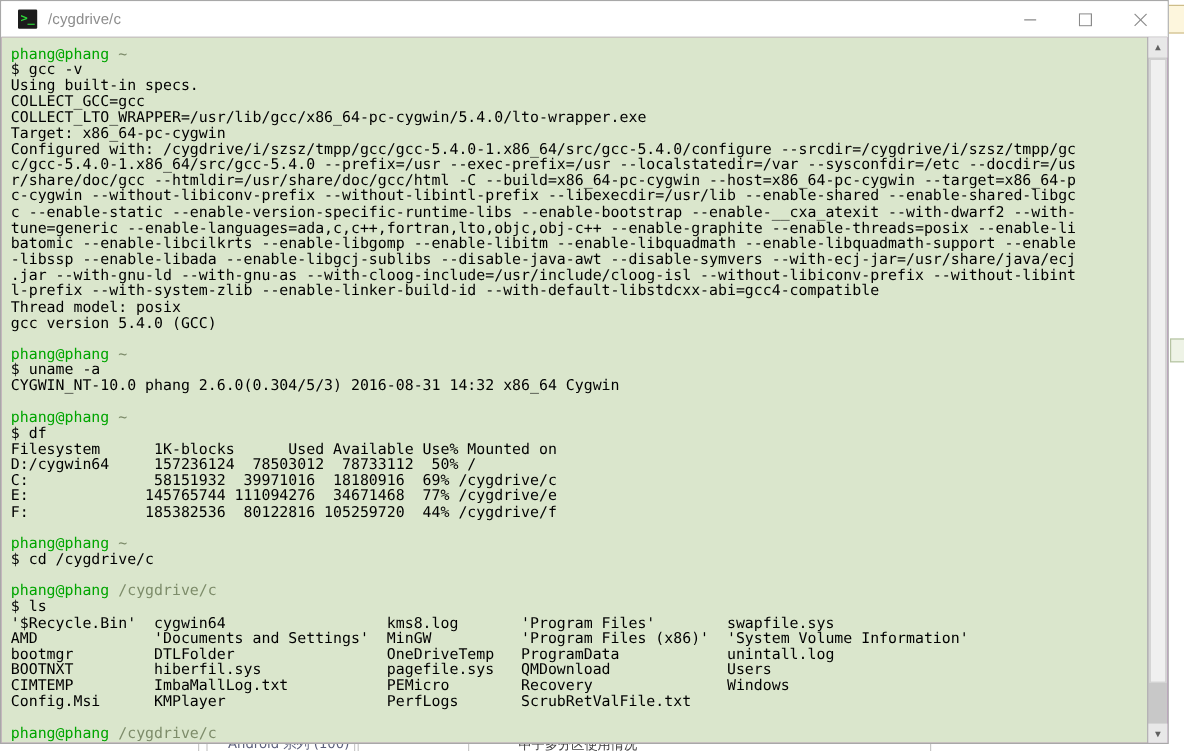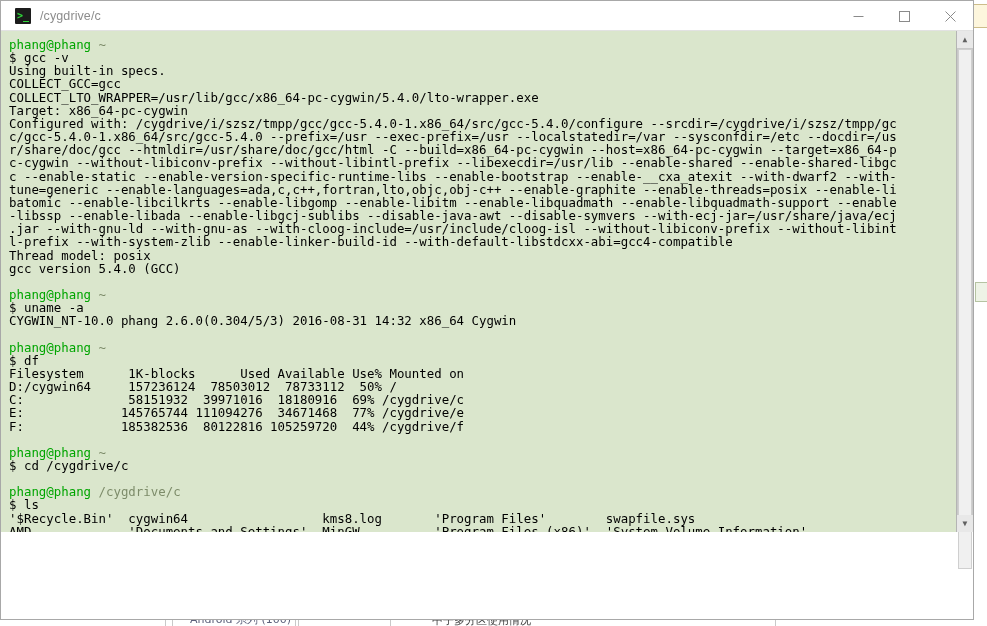--- a/index.html
+++ b/index.html
@@ -104,21 +104,21 @@
     display: flex;
     align-items: center;
     justify-content: center;
     cursor: default;
   }
   .win-btn svg { display: block; }
 
   
   #term-wrap {
     position: relative;
-    height: 501px;
+    height: 589px;
     background: #701a75;
   }
   #terminal {
     position: absolute;
     left: 0; top: 0;
     right: 17px;
     bottom: 0;
     background: #dae6cc;
     overflow: hidden;
     padding: 7px 0 0 8px;

